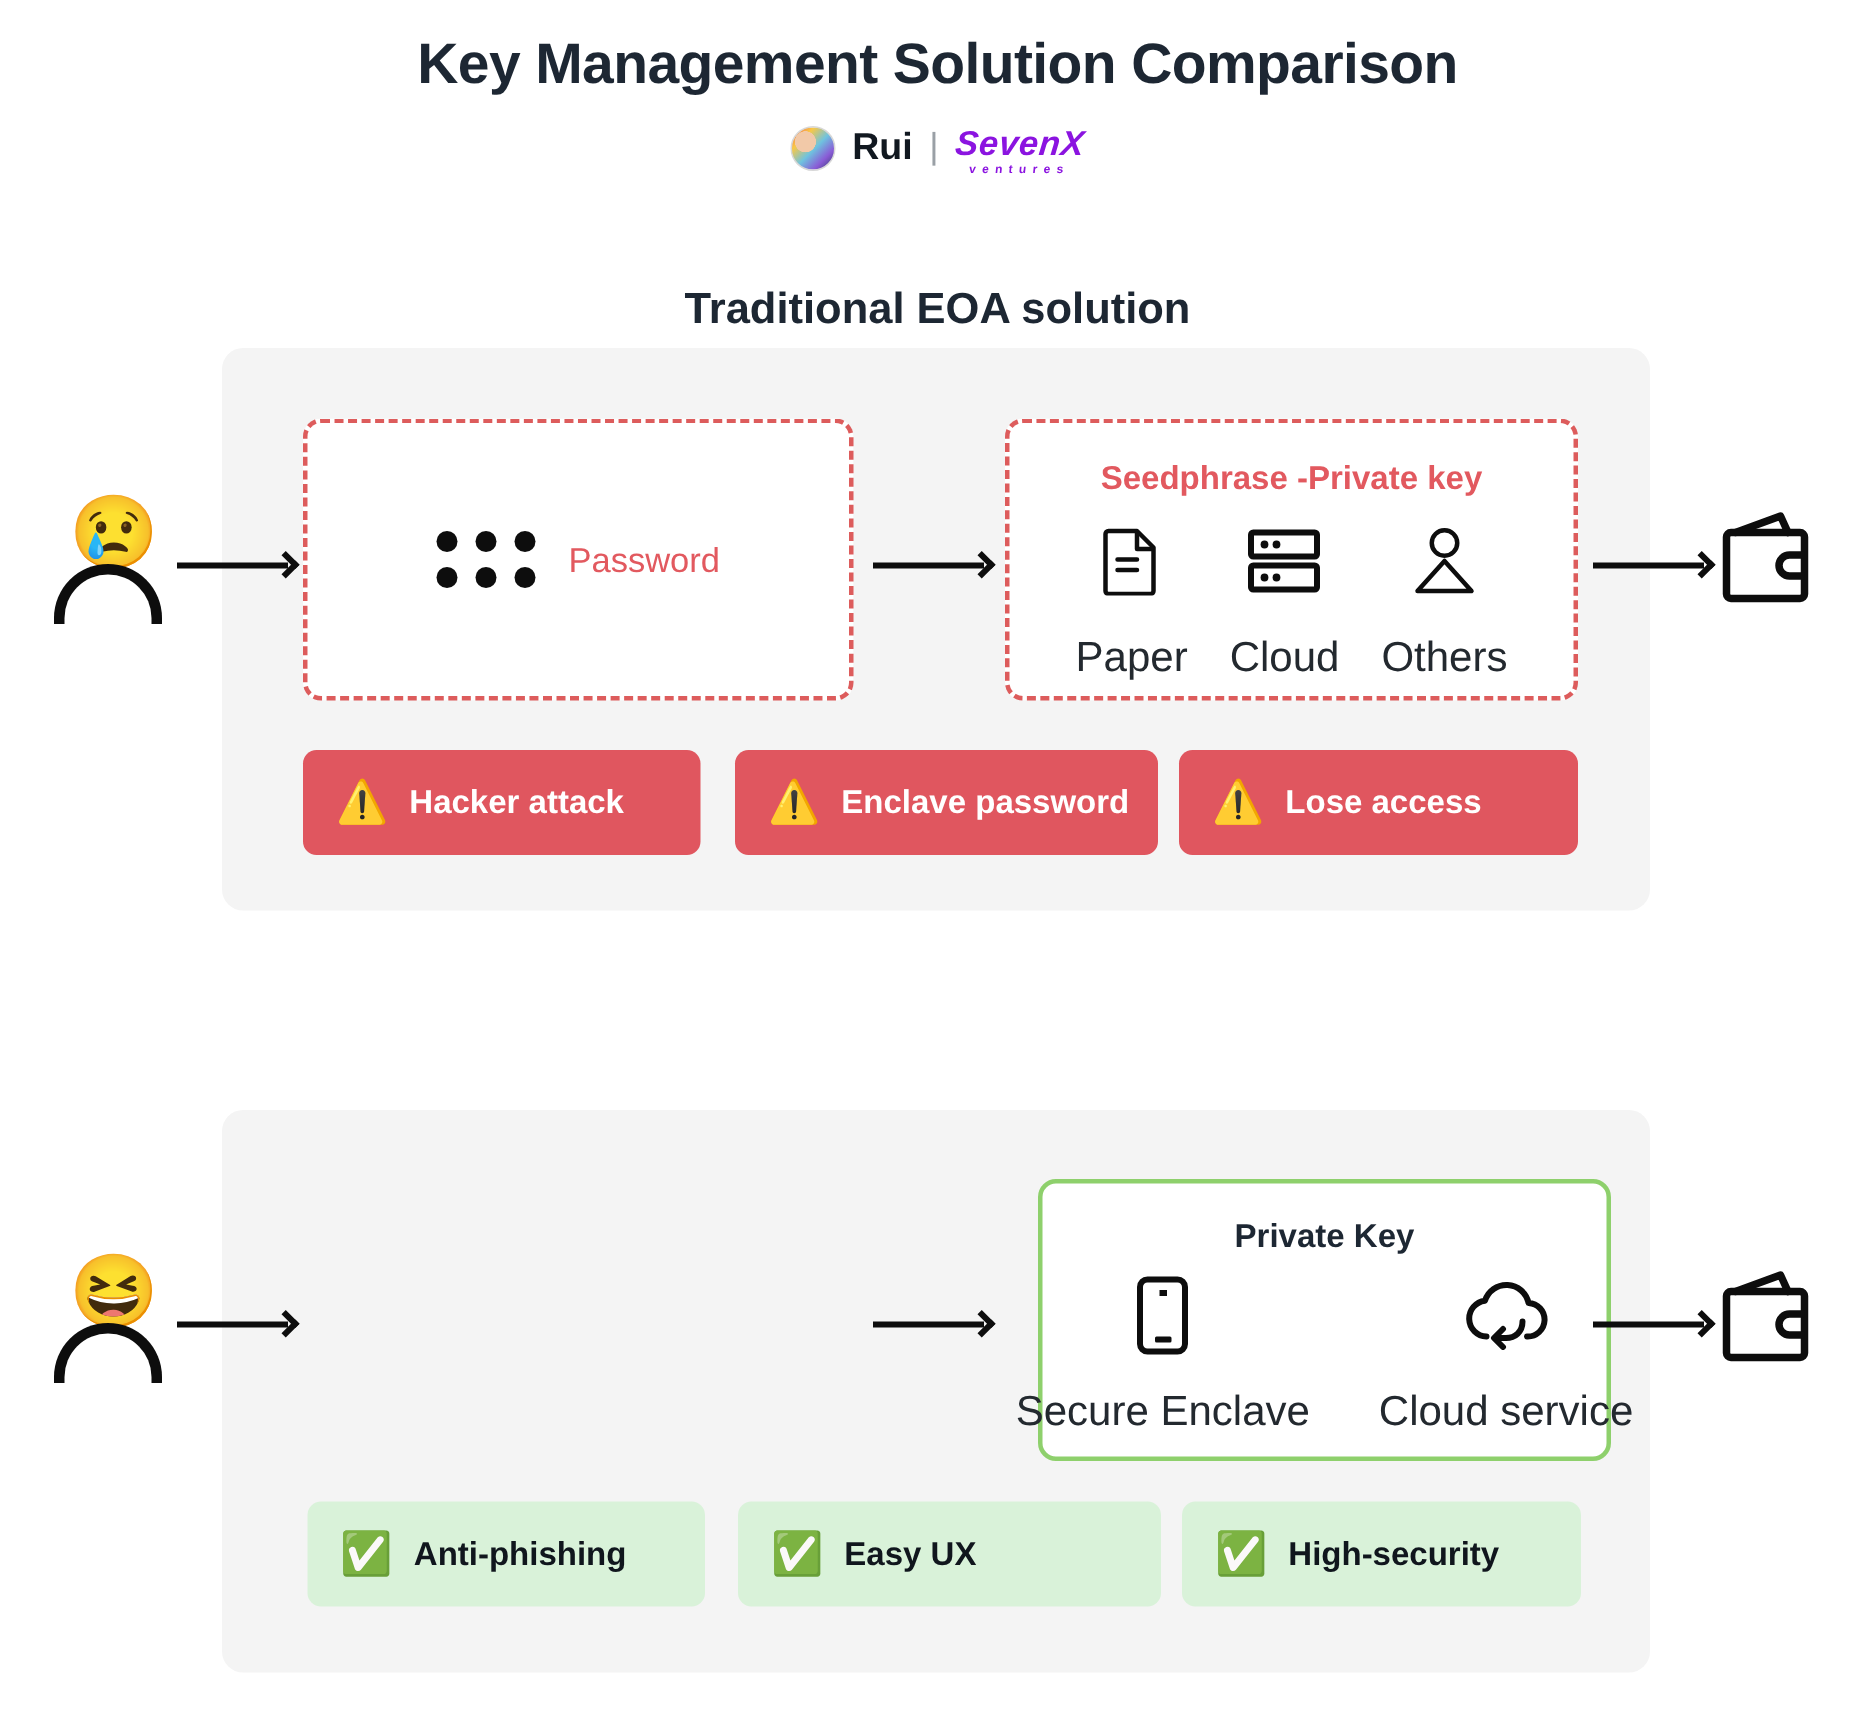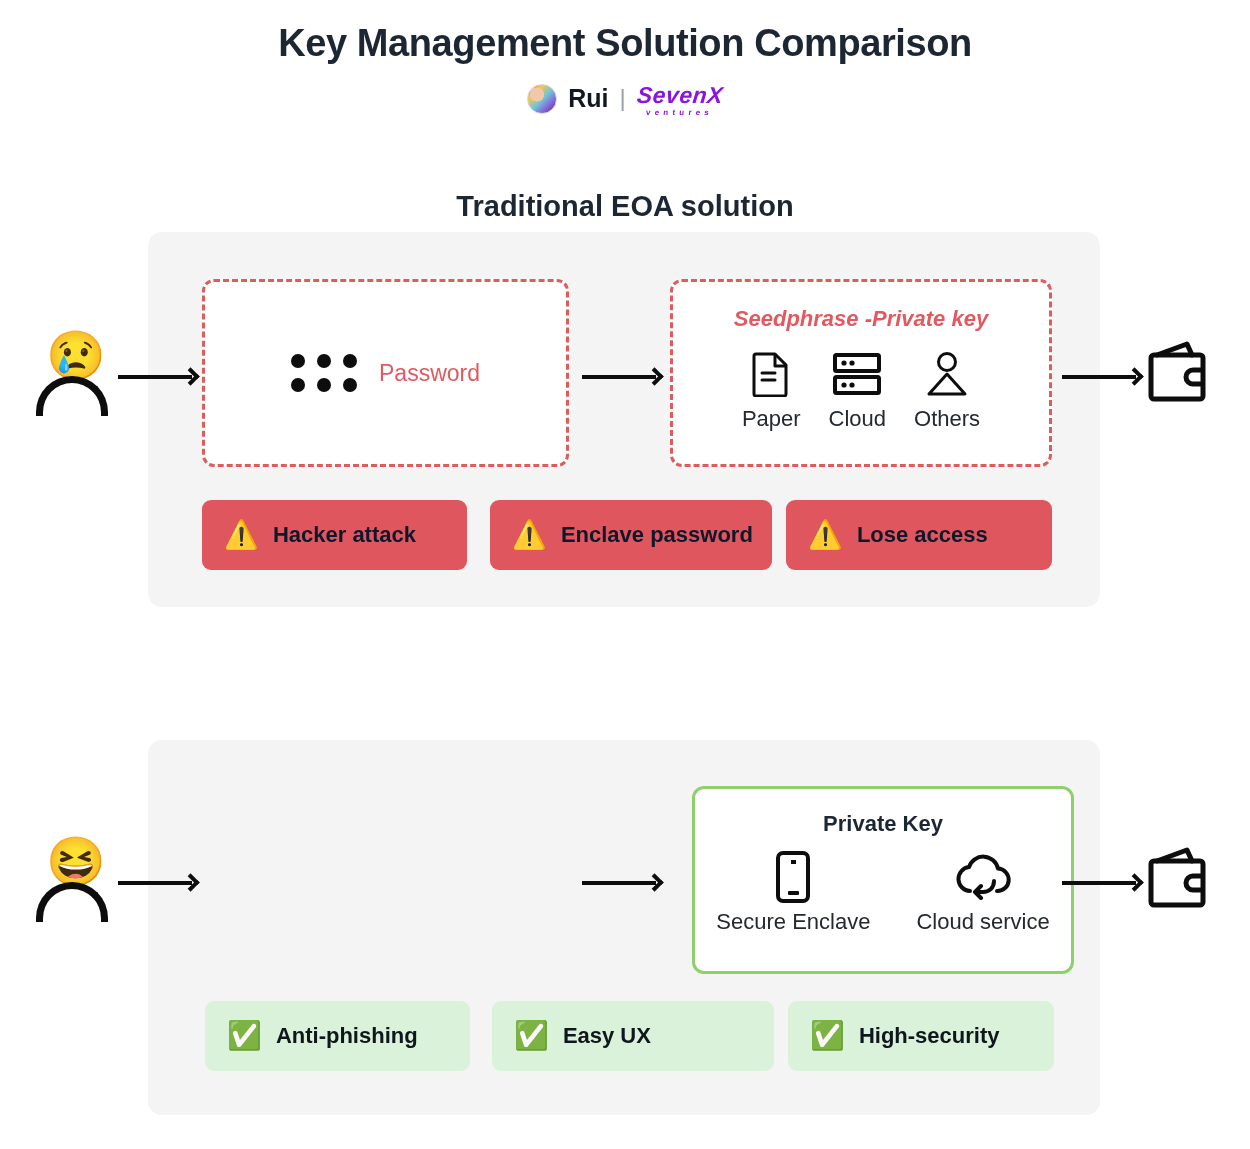--- a/index.html
+++ b/index.html
@@ -98,32 +98,32 @@
   }
   .box-heading.red { color: #e2595f; }
   .box-heading.dark { color: #1d2733; }
 
   .icon-row {
     position: absolute; left: 0; width: 100%;
     display: flex; justify-content: center; align-items: flex-end;
   }
   .icon-cell { display: flex; flex-direction: column; align-items: center; }
   .icon-cell .glyph { height: 52px; display: flex; align-items: center; justify-content: center; }
-  .icon-cell .cap { font-size: 22px; color: #23292f; margin-top: 6px; white-space: nowrap; }
+  .icon-cell .cap { font-size: 28px; color: #23292f; margin-top: 22px; white-space: nowrap; }
 
   
   .badge {
     position: absolute; height: 70px; border-radius: 9px;
     display: flex; align-items: center; gap: 14px; padding-left: 22px;
   }
   .badge.danger { background: #e0565f; }
   .badge.good   { background: #d9f2d9; }
   .badge .bicon { font-size: 28px; line-height: 1; }
   .badge .blabel { font-size: 22px; font-weight: 700; }
-  .badge.danger .blabel { color: #0f172a; }
+  .badge.danger .blabel { color: #ffffff; }
   .badge.good .blabel { color: #10161d; }
 
   .bio-row {
     position: absolute; left: 0; top: 50%; transform: translateY(-50%);
     width: 100%; display: flex; align-items: center; justify-content: center; gap: 26px;
   }
   .bio-label { font-size: 23px; font-weight: 700; color: #1d2733; }
 </style>
 </head>
 <body>
@@ -169,21 +169,21 @@
       <div class="pw-label">Password</div>
     </div>
   </div>
 
   <div class="arrow" style="left:582px; top:366px; width:82px;">
     <div class="shaft" style="width:74px;"></div>
     <div class="head" style="left:66px;"></div>
   </div>
 
   <div class="box dashed" style="left:670px; top:279px; width:382px; height:188px;">
-    <div class="box-heading red" style="top:24px;font-style:italic;">Seedphrase -Private key</div>
+    <div class="box-heading red" style="top:24px;">Seedphrase -Private key</div>
 
     <div class="icon-row" style="top:66px; gap:28px;">
 
       <div class="icon-cell">
         <div class="glyph">
           <svg width="38" height="46" viewBox="0 0 38 46" fill="none">
             <path d="M4 3h19l11 11v29a2 2 0 0 1-2 2H4a2 2 0 0 1-2-2V5a2 2 0 0 1 2-2z" stroke="#0d0d0d" stroke-width="3" stroke-linejoin="round"></path>
             <path d="M23 3v12h11" stroke="#0d0d0d" stroke-width="3" stroke-linejoin="round"></path>
             <path d="M10 22h13M10 29h13" stroke="#0d0d0d" stroke-width="3" stroke-linecap="round"></path>
           </svg>

